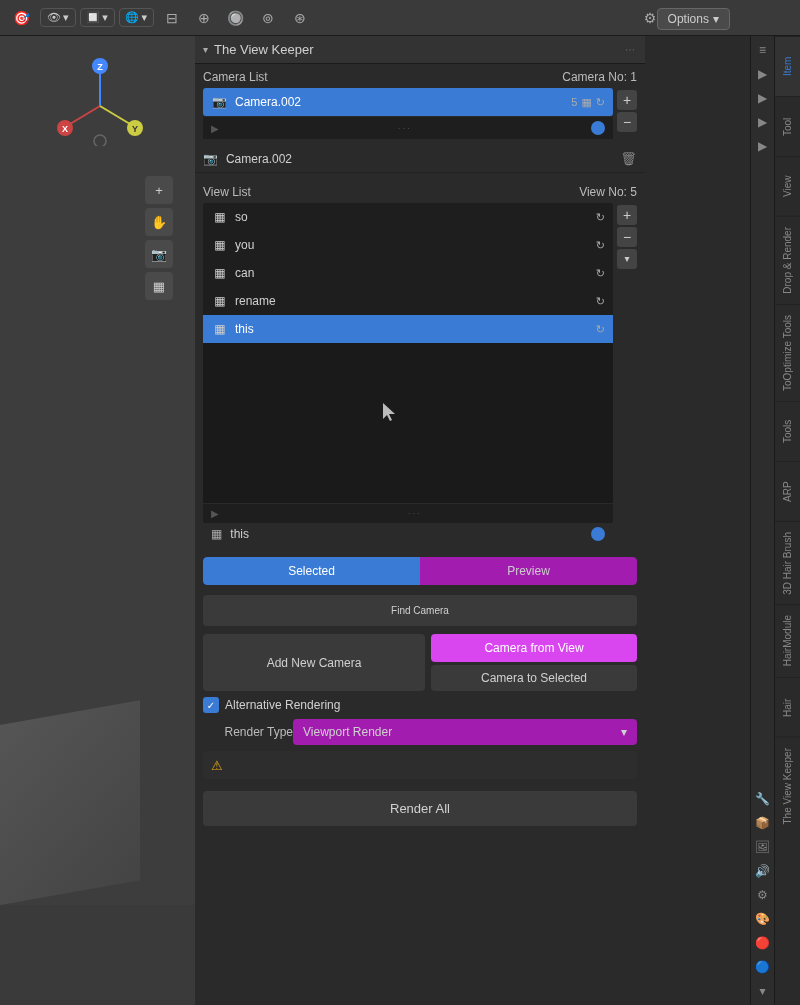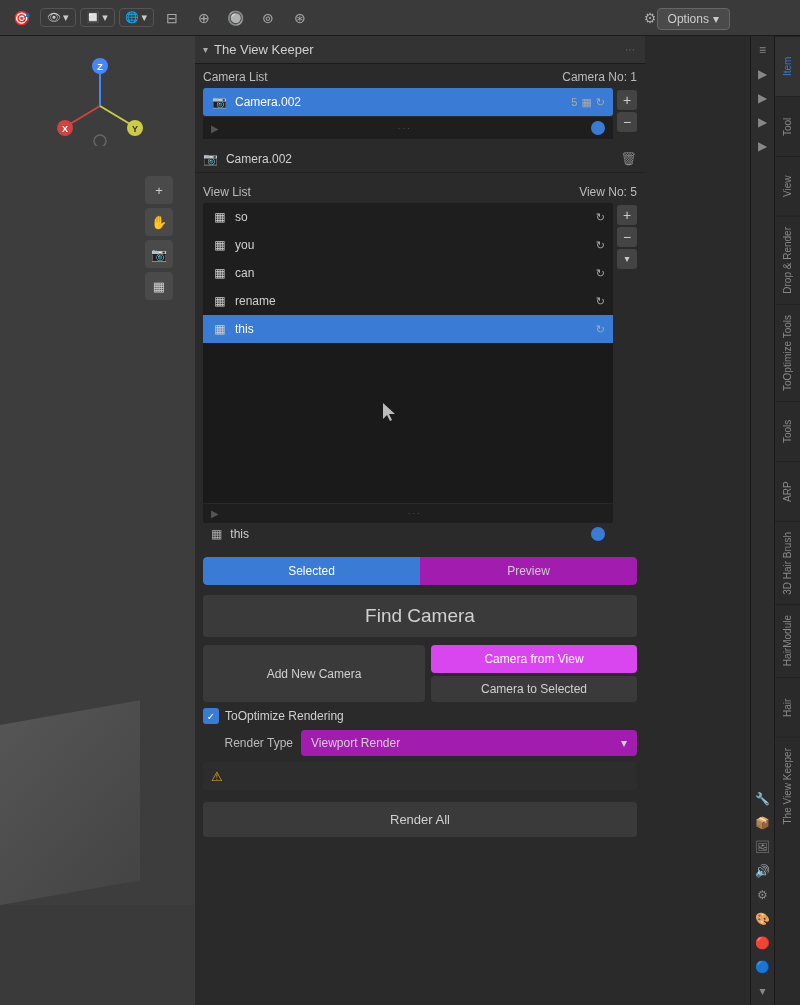--- a/index.html
+++ b/index.html
@@ -283,21 +283,21 @@
 
     
     .find-camera-btn {
       width: calc(100% - 16px);
       margin: 4px 8px;
       padding: 10px;
       background: #3a3a3a;
       border: none;
       border-radius: 4px;
       color: #d0d0d0;
-      font-size: 19px;
+      font-size: 10px;
       cursor: pointer;
       text-align: center;
     }
 
     
     .camera-actions-row {
       display: flex;
       margin: 4px 8px;
       gap: 6px;
     }
@@ -358,21 +358,21 @@
     }
     .alt-render-label {
       font-size: 12px;
       color: #d0d0d0;
     }
 
     
     .render-type-row {
       display: flex;
       align-items: center;
-      gap: 8px;
+      gap: 0;
       margin: 4px 8px;
     }
     .render-type-label {
       font-size: 12px;
       color: #bbb;
       width: 90px;
       text-align: right;
     }
     .render-type-select {
       flex: 1;
@@ -729,21 +729,21 @@
     <button class="add-camera-btn">Add New Camera</button>
     <div class="camera-from-view-group">
       <button class="camera-from-view-btn">Camera from View</button>
       <button class="camera-to-selected-btn">Camera to Selected</button>
     </div>
   </div>
 
   
   <div class="alt-render-row">
     <div class="checkbox-alt">✓</div>
-    <span class="alt-render-label">ToOptimize Rendering</span>
+    <span class="alt-render-label">Alternative Rendering</span>
   </div>
 
   
   <div class="render-type-row">
     <span class="render-type-label">Render Type</span>
     <div class="render-type-select">
       <span>Viewport Render</span>
       <span>▾</span>
     </div>
   </div>

